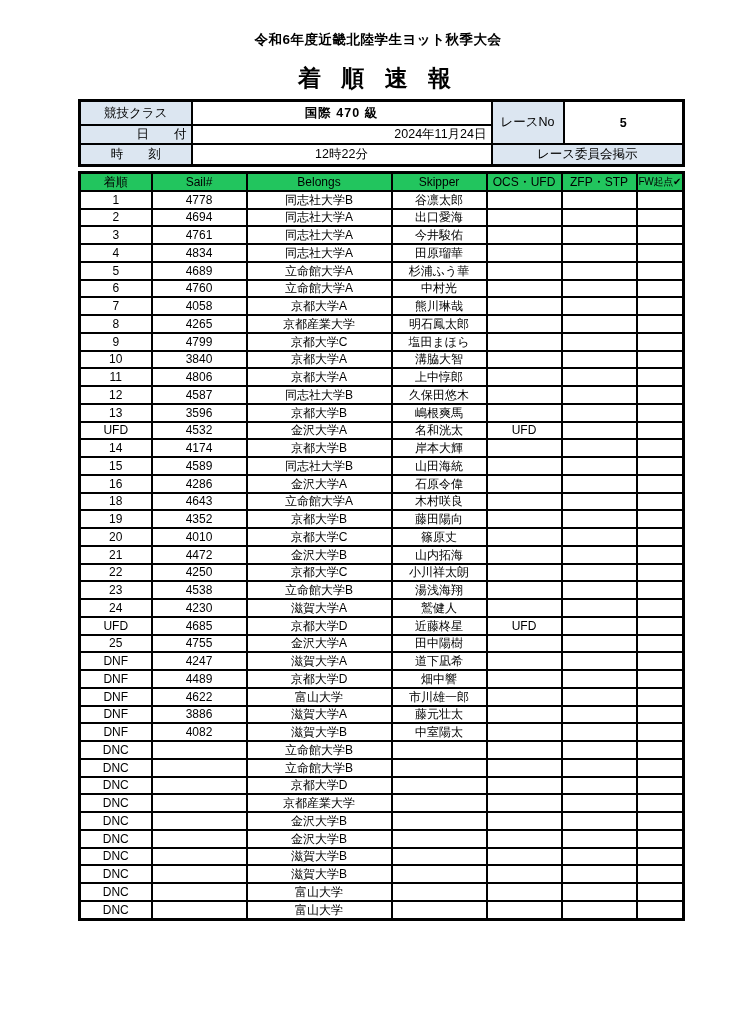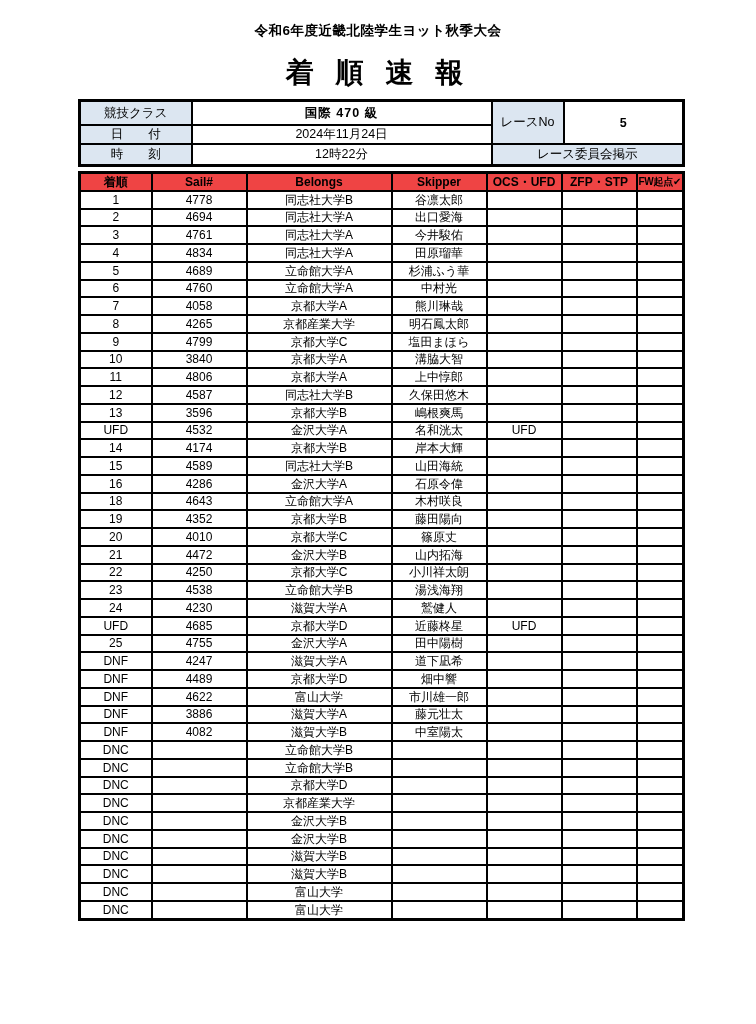--- a/index.html
+++ b/index.html
@@ -6,61 +6,61 @@
     margin:0; padding:0;
     width:756px; height:1024px;
     background:#ffffff;
     overflow:hidden;
     font-family:"Liberation Sans","DejaVu Sans",sans-serif;
     color:#000;
     -webkit-font-smoothing:antialiased;
   }
   .sheet{ position:relative; width:756px; height:1024px; }
 
-  .titles{ text-align:center; padding-top:22px; }
+  .titles{ text-align:center; padding-top:31px; }
   .event-subtitle{
     font-size:13.5px; font-weight:600; letter-spacing:.5px;
   }
   .report-title{
     margin-top:14px;
-    font-size:28px; font-weight:bold; letter-spacing:7px;
+    font-size:23px; font-weight:bold; letter-spacing:7px;
   }
 
   .content{ position:absolute; left:78px; top:99px; width:684px; }
 
   table{ border-collapse:collapse; table-layout:fixed; }
 
   
   .info-table{ width:604px; border:3px solid #000; }
   .info-table td{
     border:2px solid #000;
     font-size:12.5px;
     padding:0 4px;
     text-align:center;
     overflow:hidden; white-space:nowrap;
   }
   .fill{ background:#dce6f1; }
   .info-row1 td{ height:22px; }
-  .info-row2 td{ height:16px; }
+  .info-row2 td{ height:16px;text-align:right; }
   .info-row3 td{ height:19px;margin-top:24px; }
   .class-value{ font-size:17px; font-weight:bold; letter-spacing:1px; }
   .race-no-value{ font-size:27px; font-weight:bold; }
 
   
   .results-table{ width:604px; border:3px solid #000; margin-top:4px; }
   .results-table td, .results-table th{
     border:2px solid #000;
     height:15.75px;
     font-size:12px; font-weight:normal;
     line-height:1;
     padding:0 3px;
     text-align:center;
     overflow:hidden; white-space:nowrap;
   }
-  .results-table thead th{ background:#ef4444;font-weight:bold; }
+  .results-table thead th{ background:#22c55e; }
   th.h-fw{ font-size:10px; letter-spacing:-0.3px; padding:0 1px; }
   td.c-belongs{ text-align:center; }
 </style>
 </head>
 <body>
 
 <div class="sheet">
 
   <div class="titles">
     <div class="event-subtitle">令和6年度近畿北陸学生ヨット秋季大会</div>

